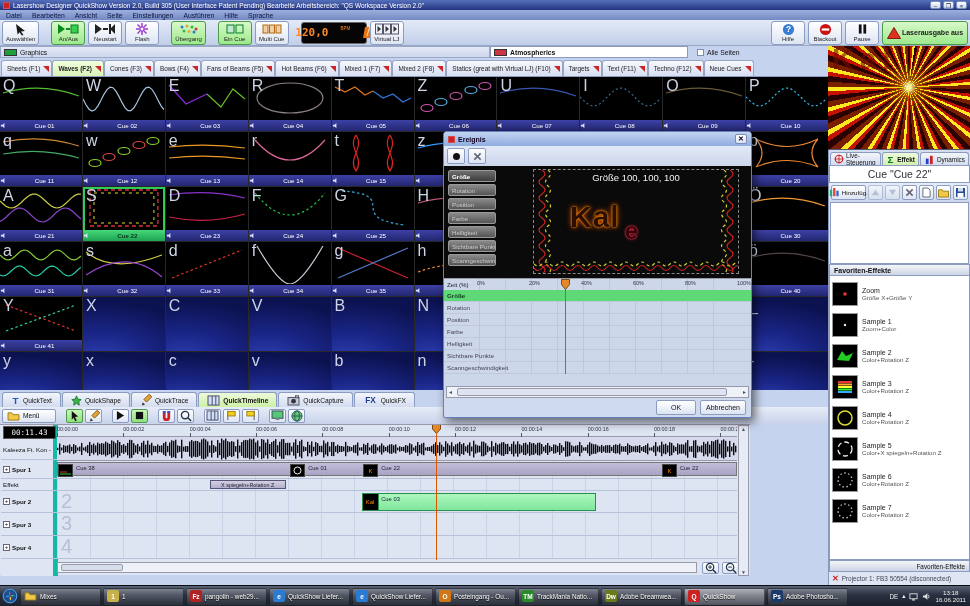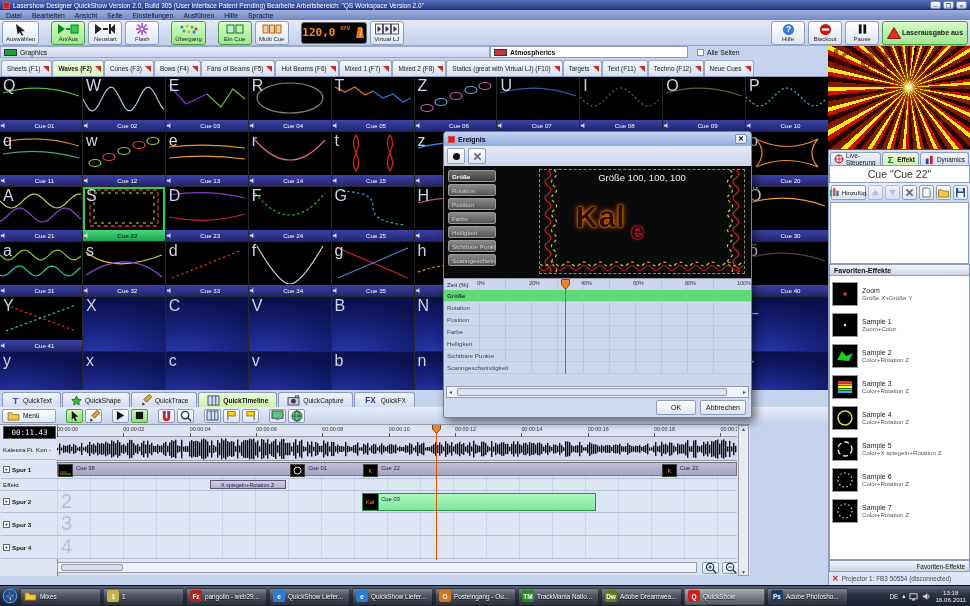--- a/index.html
+++ b/index.html
@@ -18,21 +18,21 @@
     padding:0 6px;background:linear-gradient(#9dafdd,#7389c2);font-size:6.8px;color:#0a1340}
   
   .toolbar{position:absolute;left:0;top:20px;right:0;height:26px;display:flex;align-items:center;gap:3px;
     padding:0 2px;background:linear-gradient(#e3eaf8,#c2cfe9);border-bottom:1px solid #9aa8c8}
   .tbtn{display:flex;flex-direction:column;align-items:center;justify-content:center;gap:1px;height:24px;
     min-width:34px;padding:1px 3px;font-size:6px;color:#222;background:linear-gradient(#ffffff,#dde5f3);
     border:1px solid #8c9cc0;border-radius:3px}
   .tbtn.green{background:linear-gradient(#d9f9c9,#9ce98c);border-color:#4d9a4d}
   .tbtn .ic{height:12px;display:flex;align-items:center}
   .lcd{width:66px;height:22px;background:#050505;border:1px solid #666;border-radius:3px;display:flex;
-    align-items:center;justify-content:center;gap:5px;color:#ff8826}
+    align-items:center;justify-content:center;gap:12px;color:#ff8826}
   .lcd .v{font-size:11px;font-weight:bold;font-family:"DejaVu Sans Mono",monospace}
   .lcd .u{font-size:4.5px;align-self:flex-start;margin-top:3px}
   .gap{width:6px}
   
   .pagebar{position:absolute;left:0;top:46px;width:828px;height:12px;display:flex;align-items:center;
     background:#c6d3ee;font-size:6.8px}
   .pageleft{width:490px;height:12px;display:flex;align-items:center;gap:3px;padding:0 3px;
     background:linear-gradient(#e4e9f7,#cfd7ee);border:1px solid #9aa8c8}
   .sw{width:13px;height:7px;border:1px solid #333}
   .pagefield{width:198px;height:12px;display:flex;align-items:center;gap:3px;padding:0 3px;background:#fff;
@@ -95,21 +95,21 @@
   .btab{display:flex;align-items:center;gap:3px;height:15px;padding:0 8px;font-size:6.6px;
     background:linear-gradient(#f2f5fb,#d3dcef);border:1px solid #8c9cc0;border-bottom:none;border-radius:3px 3px 0 0}
   .btab.sel{background:linear-gradient(#eefadc,#cdf0a5);font-weight:bold}
   .btools{height:17px;display:flex;align-items:center;gap:2px;padding:0 2px;background:linear-gradient(#e6ecf8,#c8d3ea)}
   .mbtn{height:14px;display:flex;align-items:center;gap:3px;padding:0 4px;font-size:6.6px;
     background:linear-gradient(#fff,#dde5f3);border:1px solid #8c9cc0;border-radius:2px}
   .ibtn{width:17px;height:14px;display:flex;align-items:center;justify-content:center;
     background:linear-gradient(#fff,#dde5f3);border:1px solid #8c9cc0;border-radius:2px}
   .ibtn.green{background:linear-gradient(#c9f6b9,#8fe07f);border-color:#4d9a4d}
   .tl{position:absolute;left:0;top:34px;width:750px;height:151px;background:#dde4f2;border-top:1px solid #99a}
-  .tlleft{position:absolute;left:1px;top:0;width:57px;height:151px;background:#dfe5f2;border-right:1px solid #14b8a6;font-size:6.2px}
+  .tlleft{position:absolute;left:1px;top:0;width:57px;height:151px;background:#dfe5f2;border-right:5px solid #14b8a6;font-size:6.2px}
   .tlcd{position:absolute;left:2px;top:1px;width:53px;height:13px;background:#000;color:#f2f2f2;display:flex;
     align-items:center;justify-content:center;font-family:"DejaVu Sans Mono",monospace;font-size:7.5px;border:1px solid #555}
   .trklab{position:absolute;left:0;width:57px;display:flex;align-items:center;gap:2px;padding:0 2px;
     border-bottom:1px solid #b8c2d8;overflow:hidden;white-space:nowrap}
   .pbox{width:7px;height:7px;border:1px solid #667;background:#fff;font-size:6px;line-height:5px;text-align:center;flex:0 0 7px}
   .rows{position:absolute;left:57px;top:0;width:680px;height:151px;overflow:hidden}
   .ruler{position:absolute;left:0;top:0;width:680px;height:12px;border-bottom:1px solid #99a;font-size:5.4px;color:#334}
   .rtick{position:absolute;top:1px}
   .rtick i{position:absolute;left:0;top:7px;width:1px;height:4px;background:#556}
   .wave{position:absolute;left:0;top:12px;width:680px;height:24px;background:#d6daec;border-bottom:1px solid #99a}
@@ -146,21 +146,21 @@
   .dtitle{height:14px;display:flex;align-items:center;gap:3px;padding:0 4px;font-size:7px;font-weight:bold;color:#102;
     background:linear-gradient(#c3d4f2,#8fadde);border-radius:3px 3px 0 0}
   .dclose{margin-left:auto;width:12px;height:10px;display:flex;align-items:center;justify-content:center;
     font-size:7px;background:linear-gradient(#fff,#d4e0f2);border:1px solid #7b8cb8;border-radius:2px}
   .dtools{height:20px;display:flex;align-items:center;gap:3px;padding:0 3px;background:linear-gradient(#e2e9f7,#ccd6ec)}
   .dbody{height:112px;background:#0a0a0a;position:relative}
   .pbtn{position:absolute;left:4px;width:48px;height:12px;display:flex;align-items:center;padding:0 3px;
     font-size:6.2px;color:#ccc;background:linear-gradient(#8a8a8a,#555);border:1px solid #999;border-radius:2px;
     overflow:hidden;white-space:nowrap}
   .pbtn.sel{background:linear-gradient(#6e6e6e,#3d3d3d);color:#fff;font-weight:bold}
-  .dprev{position:absolute;left:95px;top:3px;width:206px;height:105px;border:1px dashed #888;overflow:hidden}
+  .dprev{position:absolute;left:89px;top:3px;width:206px;height:105px;border:1px dashed #888;overflow:hidden}
   .dprev .cap{position:absolute;left:0;right:0;top:2px;text-align:center;color:#f2f2f2;font-size:9.5px}
   .dtable{height:108px;position:relative;background:#ccd7ea;font-size:6.2px;color:#445;
     border-top:1px solid #99a}
   .dgrid{position:absolute;left:35px;top:0;width:260px;height:95px;
     background:repeating-linear-gradient(90deg,#bcc7dc 0 1px,transparent 1px 26px)}
   .drow{position:absolute;left:0;width:100%;height:12px;display:flex;align-items:center;padding:0 3px;
     border-bottom:1px solid #bfc9dd}
   .drow.green{background:#5fd878;color:#14421f;font-weight:bold}
   .dtick{position:absolute;top:1px;font-size:5.4px;color:#334}
   .dscroll{height:12px;margin:0 2px;background:#eef1f8;border:1px solid #99a;position:relative}

